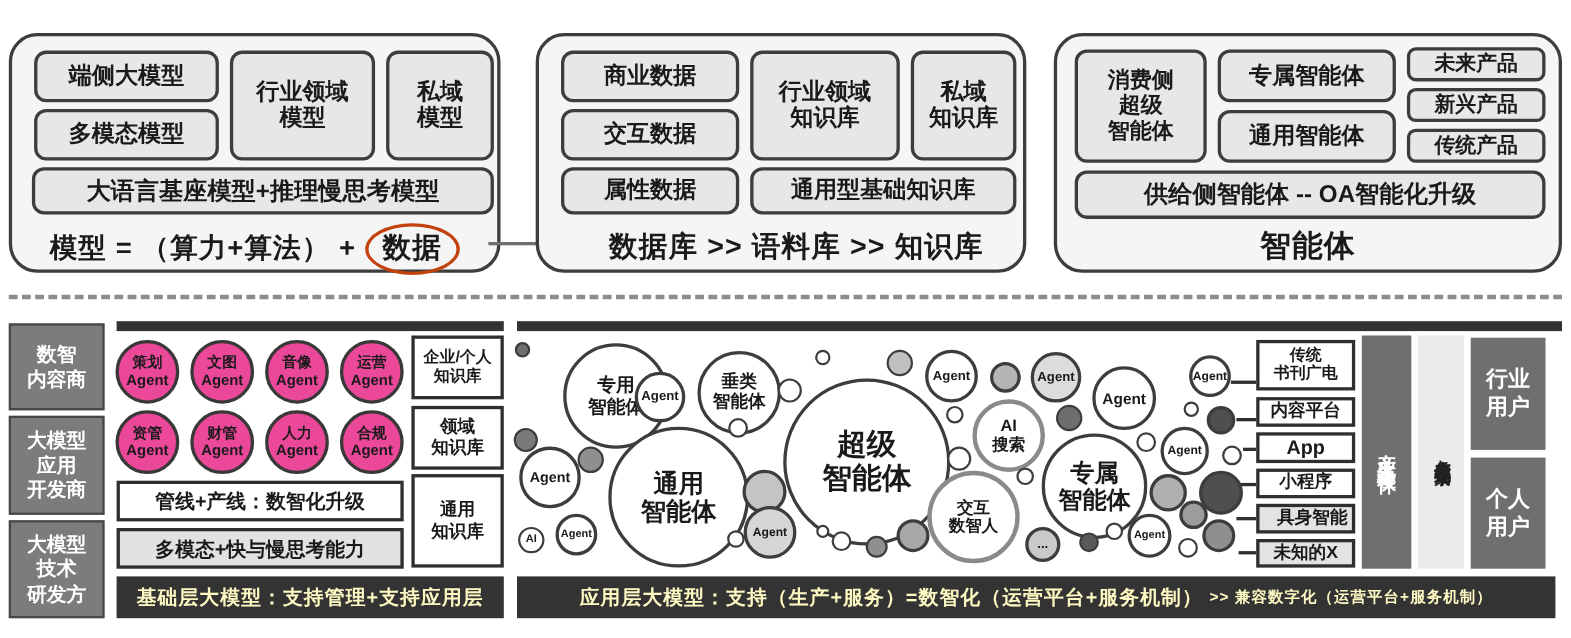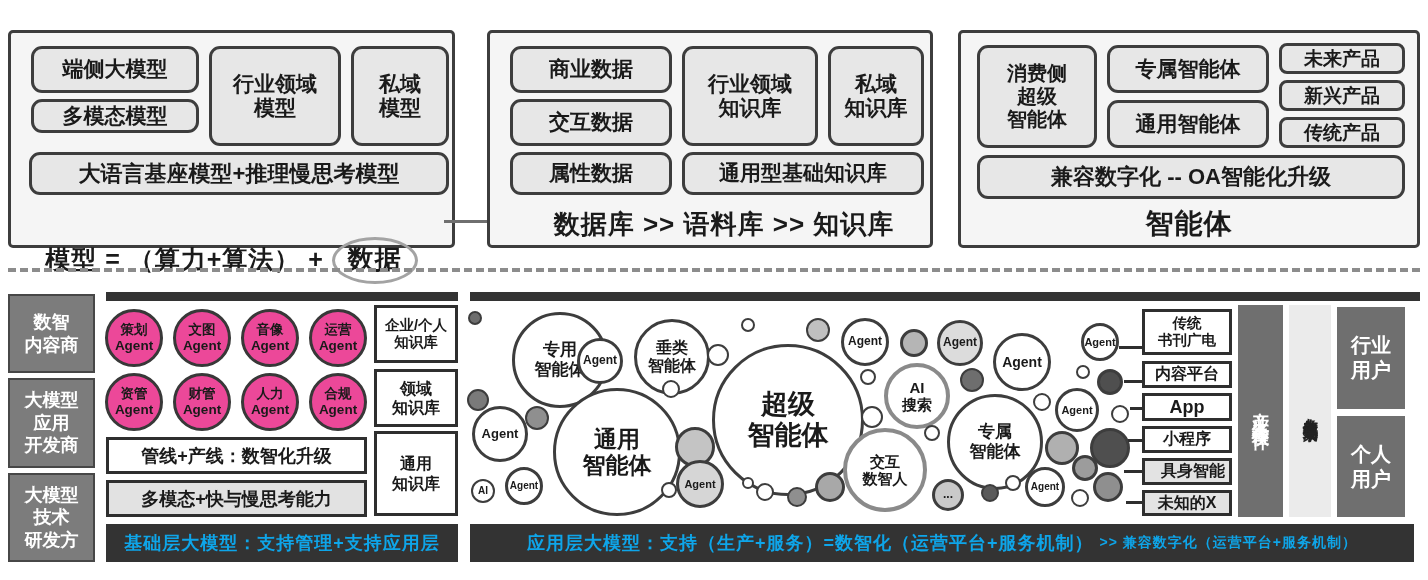--- a/index.html
+++ b/index.html
@@ -1,41 +1,41 @@
 <!DOCTYPE html>
 <html><head>
 <meta charset="utf-8">
 <style>
   html,body{margin:0;padding:0;background:#fff;}
   body{font-family:"Liberation Sans",sans-serif;font-weight:bold;color:#1a1a1a;}
   #page{position:relative;width:1428px;height:580px;background:#fff;overflow:hidden;}
 
   
   .topbox{position:absolute;top:30px;height:218px;background:#f5f5f5;
-          border:3px solid #3d3d3d;border-radius:5px;box-sizing:border-box;}
+          border:3px solid #3d3d3d;border-radius:26px;box-sizing:border-box;}
   .chip{position:absolute;background:#e7e7e7;border:3px solid #3d3d3d;border-radius:11px;
         box-sizing:border-box;display:flex;align-items:center;justify-content:center;
         text-align:center;font-size:21px;line-height:1.15;white-space:pre-line;}
   .chip.small{border-radius:8px;font-size:19px;}
   .caption{position:absolute;left:0;right:0;text-align:center;font-size:26px;letter-spacing:1px;}
-  .ellipse{display:inline-block;border:3px solid #a3a3a3;border-radius:50%;
-           padding:2px 13px 4px 13px;font-size:26px;margin-top:34px;}
+  .ellipse{display:inline-block;border:3px solid #c2410c;border-radius:50%;
+           padding:2px 13px 4px 13px;font-size:26px;}
   .arrow-line{position:absolute;height:0;border-top:3px solid #6f6f6f;}
   .arrow-head{position:absolute;width:0;height:0;border-top:7px solid transparent;
               border-bottom:7px solid transparent;border-left:12px solid #6f6f6f;}
 
   
   .dashed{position:absolute;left:8px;width:1412px;border-top:4px dashed #8c8c8c;}
 
   
   .railbox{position:absolute;left:8px;width:87px;background:#7c7c7c;border:2px solid #474747;
            box-sizing:border-box;color:#fff;display:flex;align-items:center;justify-content:center;
            text-align:center;font-size:18px;line-height:1.25;white-space:pre-line;}
   .darkbar{position:absolute;background:#333;}
-  .barlabel{position:absolute;background:#333;color:#0ea5e9;display:flex;align-items:center;
+  .barlabel{position:absolute;background:#333;color:#fef9c3;display:flex;align-items:center;
             justify-content:center;font-size:18px;letter-spacing:1px;}
   .agentcircle{position:absolute;width:58px;height:58px;border:3px solid #383838;border-radius:50%;
                background:#ec4899;box-sizing:border-box;display:flex;align-items:center;justify-content:center;
                text-align:center;font-size:13.5px;line-height:1.15;white-space:pre-line;}
   .kbbox{position:absolute;left:374px;width:84px;background:#fff;border:3px solid #2f2f2f;
          box-sizing:border-box;display:flex;align-items:center;justify-content:center;
          text-align:center;font-size:14.5px;line-height:1.2;white-space:pre-line;}
   .linebox{position:absolute;left:106px;width:261px;border:3px solid #2f2f2f;box-sizing:border-box;
            display:flex;align-items:center;justify-content:center;font-size:18px;}
   .bubble{position:absolute;border:3px solid #3d3d3d;border-radius:50%;box-sizing:border-box;
@@ -53,21 +53,21 @@
            display:flex;align-items:center;justify-content:center;text-align:center;
            font-size:20px;line-height:1.25;white-space:pre-line;}
 </style>
 </head>
 <body>
 
 <div id="page">
 
   <div class="topbox" style="left:8px;width:447px;">
     <div class="chip" style="left:20px;top:13px;width:168px;height:47px;">端侧大模型</div>
-    <div class="chip" style="left:20px;top:66px;width:168px;height:34px;">多模态模型</div>
+    <div class="chip" style="left:20px;top:66px;width:168px;height:47px;">多模态模型</div>
     <div class="chip" style="left:198px;top:13px;width:132px;height:100px;">行业领域
 模型</div>
     <div class="chip" style="left:340px;top:13px;width:98px;height:100px;">私域
 模型</div>
     <div class="chip" style="left:18px;top:119px;width:420px;height:43px;font-size:22px;">大语言基座模型+推理慢思考模型</div>
     <div class="caption" style="top:170px;font-size:25px;">
       <span>模型 = （算力+算法） + </span><span class="ellipse">数据</span>
     </div>
   </div>
 
@@ -88,21 +88,21 @@
 
   <div class="topbox" style="left:958px;width:462px;">
     <div class="chip" style="left:16px;top:12px;width:120px;height:103px;font-size:20px;">消费侧
 超级
 智能体</div>
     <div class="chip" style="left:146px;top:67px;width:162px;height:48px;">通用智能体</div>
     <div class="chip" style="left:146px;top:12px;width:162px;height:48px;">专属智能体</div>
     <div class="chip small" style="left:318px;top:10px;width:126px;height:31px;">未来产品</div>
     <div class="chip small" style="left:318px;top:47px;width:126px;height:31px;">新兴产品</div>
     <div class="chip small" style="left:318px;top:84px;width:126px;height:31px;">传统产品</div>
-    <div class="chip" style="left:16px;top:122px;width:428px;height:44px;font-size:22px;">兼容数字化 -- OA智能化升级</div>
+    <div class="chip" style="left:16px;top:122px;width:428px;height:44px;font-size:22px;">供给侧智能体 -- OA智能化升级</div>
     <div class="caption" style="top:172px;font-size:28px;">智能体</div>
   </div>
 
   <div class="dashed" style="top:268px;"></div>
 
   <div class="railbox" style="top:294px;height:79px;">数智
 内容商</div>
   <div class="railbox" style="top:378px;height:90px;">大模型
 应用
 开发商</div>
@@ -218,21 +218,21 @@
       </div>
       <div class="bubble" style="left: 960px; top: 368px; height: 24px; width: 24px; background: rgb(110, 110, 110); border-width: 2px;"></div>
       <div class="bubble" style="left: 1076px; top: 365px; height: 14px; width: 14px; background: rgb(255, 255, 255); border-width: 2px;"></div>
       <div class="bubble" style="left: 1097px; top: 369px; height: 26px; width: 26px; background: rgb(79, 79, 79);"></div>
       <div class="bubble" style="left: 1033px; top: 393px; height: 18px; width: 18px; background: rgb(255, 255, 255); border-width: 2px;"></div>
       <div class="bubble" style="left: 1055px; top: 388px; height: 44px; width: 44px; background: rgb(255, 255, 255);">
         <span style="font-size: 11px;">Agent</span>
       </div>
       <div class="bubble" style="left: 1111px; top: 405px; height: 18px; width: 18px; background: rgb(255, 255, 255); border-width: 2px;"></div>
       <div class="bubble" style="left: 947px; top: 394px; height: 96px; width: 96px; background: rgb(255, 255, 255);">
-        <span style="font-size: 17px;">专属
+        <span style="font-size: 22px;">专属
 智能体</span>
       </div>
       <div class="bubble" style="left: 1045px; top: 431px; height: 34px; width: 34px; background: rgb(176, 176, 176);"></div>
       <div class="bubble" style="left: 1090px; top: 428px; height: 40px; width: 40px; background: rgb(79, 79, 79);"></div>
       <div class="bubble" style="left: 1072px; top: 455px; height: 26px; width: 26px; background: rgb(156, 156, 156);"></div>
       <div class="bubble" style="left: 1025px; top: 467px; height: 40px; width: 40px; background: rgb(255, 255, 255);">
         <span style="font-size: 10px;">Agent</span>
       </div>
       <div class="bubble" style="left: 1005px; top: 475px; height: 16px; width: 16px; background: rgb(255, 255, 255); border-width: 2px;"></div>
       <div class="bubble" style="left: 981px; top: 484px; height: 18px; width: 18px; background: rgb(90, 90, 90); border-width: 2px;"></div>

